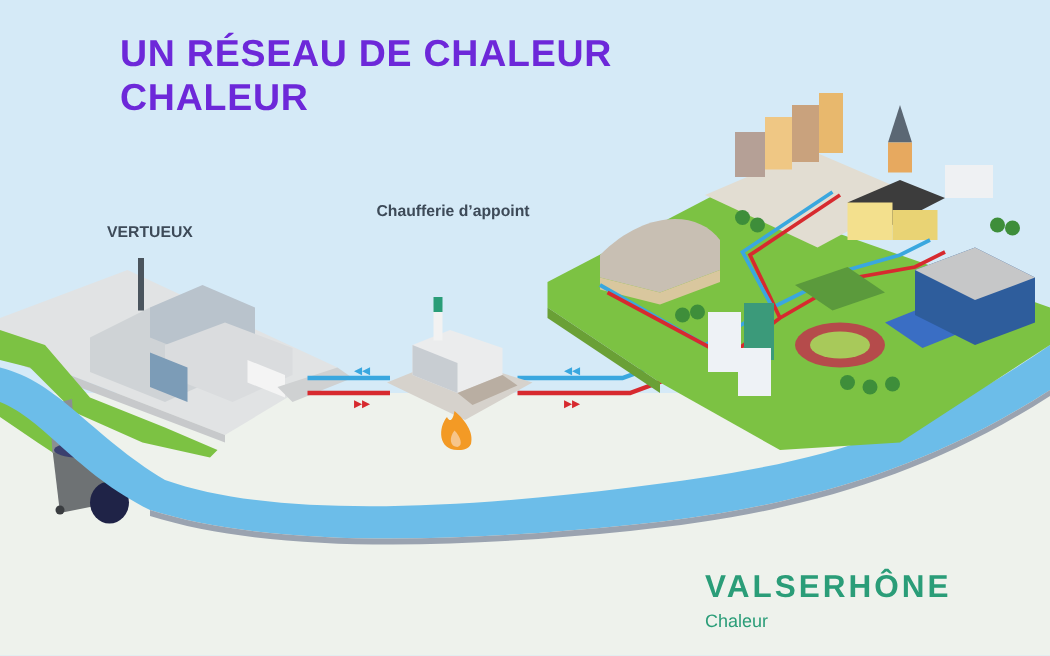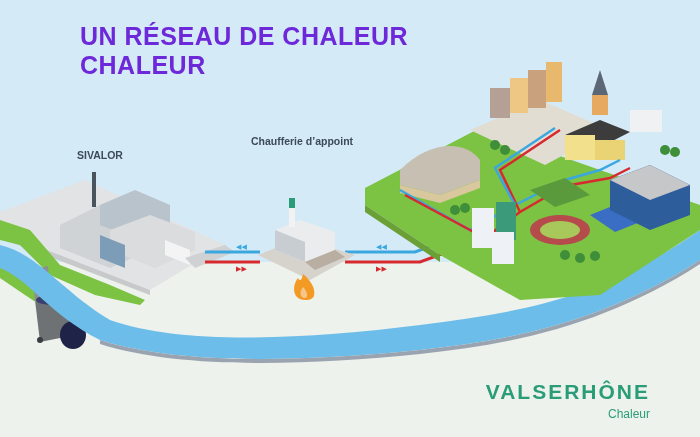--- a/index.html
+++ b/index.html
@@ -2,21 +2,21 @@
 <html><head>
 <meta charset="utf-8">
 <style>
   html, body { margin: 0; padding: 0; }
   body { width: 700px; height: 437px; overflow: hidden; position: relative; background: #eef2ec; font-family: "Liberation Sans", sans-serif; }
   .scene { position: absolute; left: 0; top: 0; width: 700px; height: 437px; }
   .title { position: absolute; left: 80px; top: 22px; width: 360px; color: #6d28d9; font-weight: bold; font-size: 25px; line-height: 29px; letter-spacing: 0.5px; }
   .label { position: absolute; color: #3d4a58; font-weight: bold; font-size: 10.5px; text-align: center; line-height: 14px; }
   .label-sivalor { left: 60px; top: 148px; width: 80px; }
   .label-chaufferie { left: 232px; top: 134px; width: 140px; }
-  .brand { position: absolute; left: 470px; top: 380px; width: 180px; text-align: right; color: #2a9d78; }
+  .brand { position: absolute; left: 470px; top: 380px; width: 180px; text-align: left; color: #2a9d78; }
   .brand-name { font-size: 21px; font-weight: bold; letter-spacing: 2px; line-height: 24px; }
   .brand-sub { font-size: 12px; line-height: 20px; }
 </style>
 </head>
 <body>
 
 <svg class="scene" viewBox="0 0 700 437" xmlns="http://www.w3.org/2000/svg">
 
   <rect x="0" y="0" width="700" height="437" fill="#d5eaf7"></rect>
 
@@ -125,21 +125,21 @@
     <circle cx="495" cy="145" r="5" fill="#3e8e3a"></circle>
     <circle cx="505" cy="150" r="5" fill="#3e8e3a"></circle>
   </g>
 </svg>
 
 <div class="title">
   <div>UN RÉSEAU DE CHALEUR</div>
   <div>CHALEUR</div>
 </div>
 
-<div class="label label-sivalor">SIVALOR</div>
+<div class="label label-sivalor">VERTUEUX</div>
 
 <div class="label label-chaufferie">
   <div>Chaufferie d’appoint</div>
 </div>
 
 <div class="brand">
   <div class="brand-name">VALSERHÔNE</div>
   <div class="brand-sub">Chaleur</div>
 </div>
 

